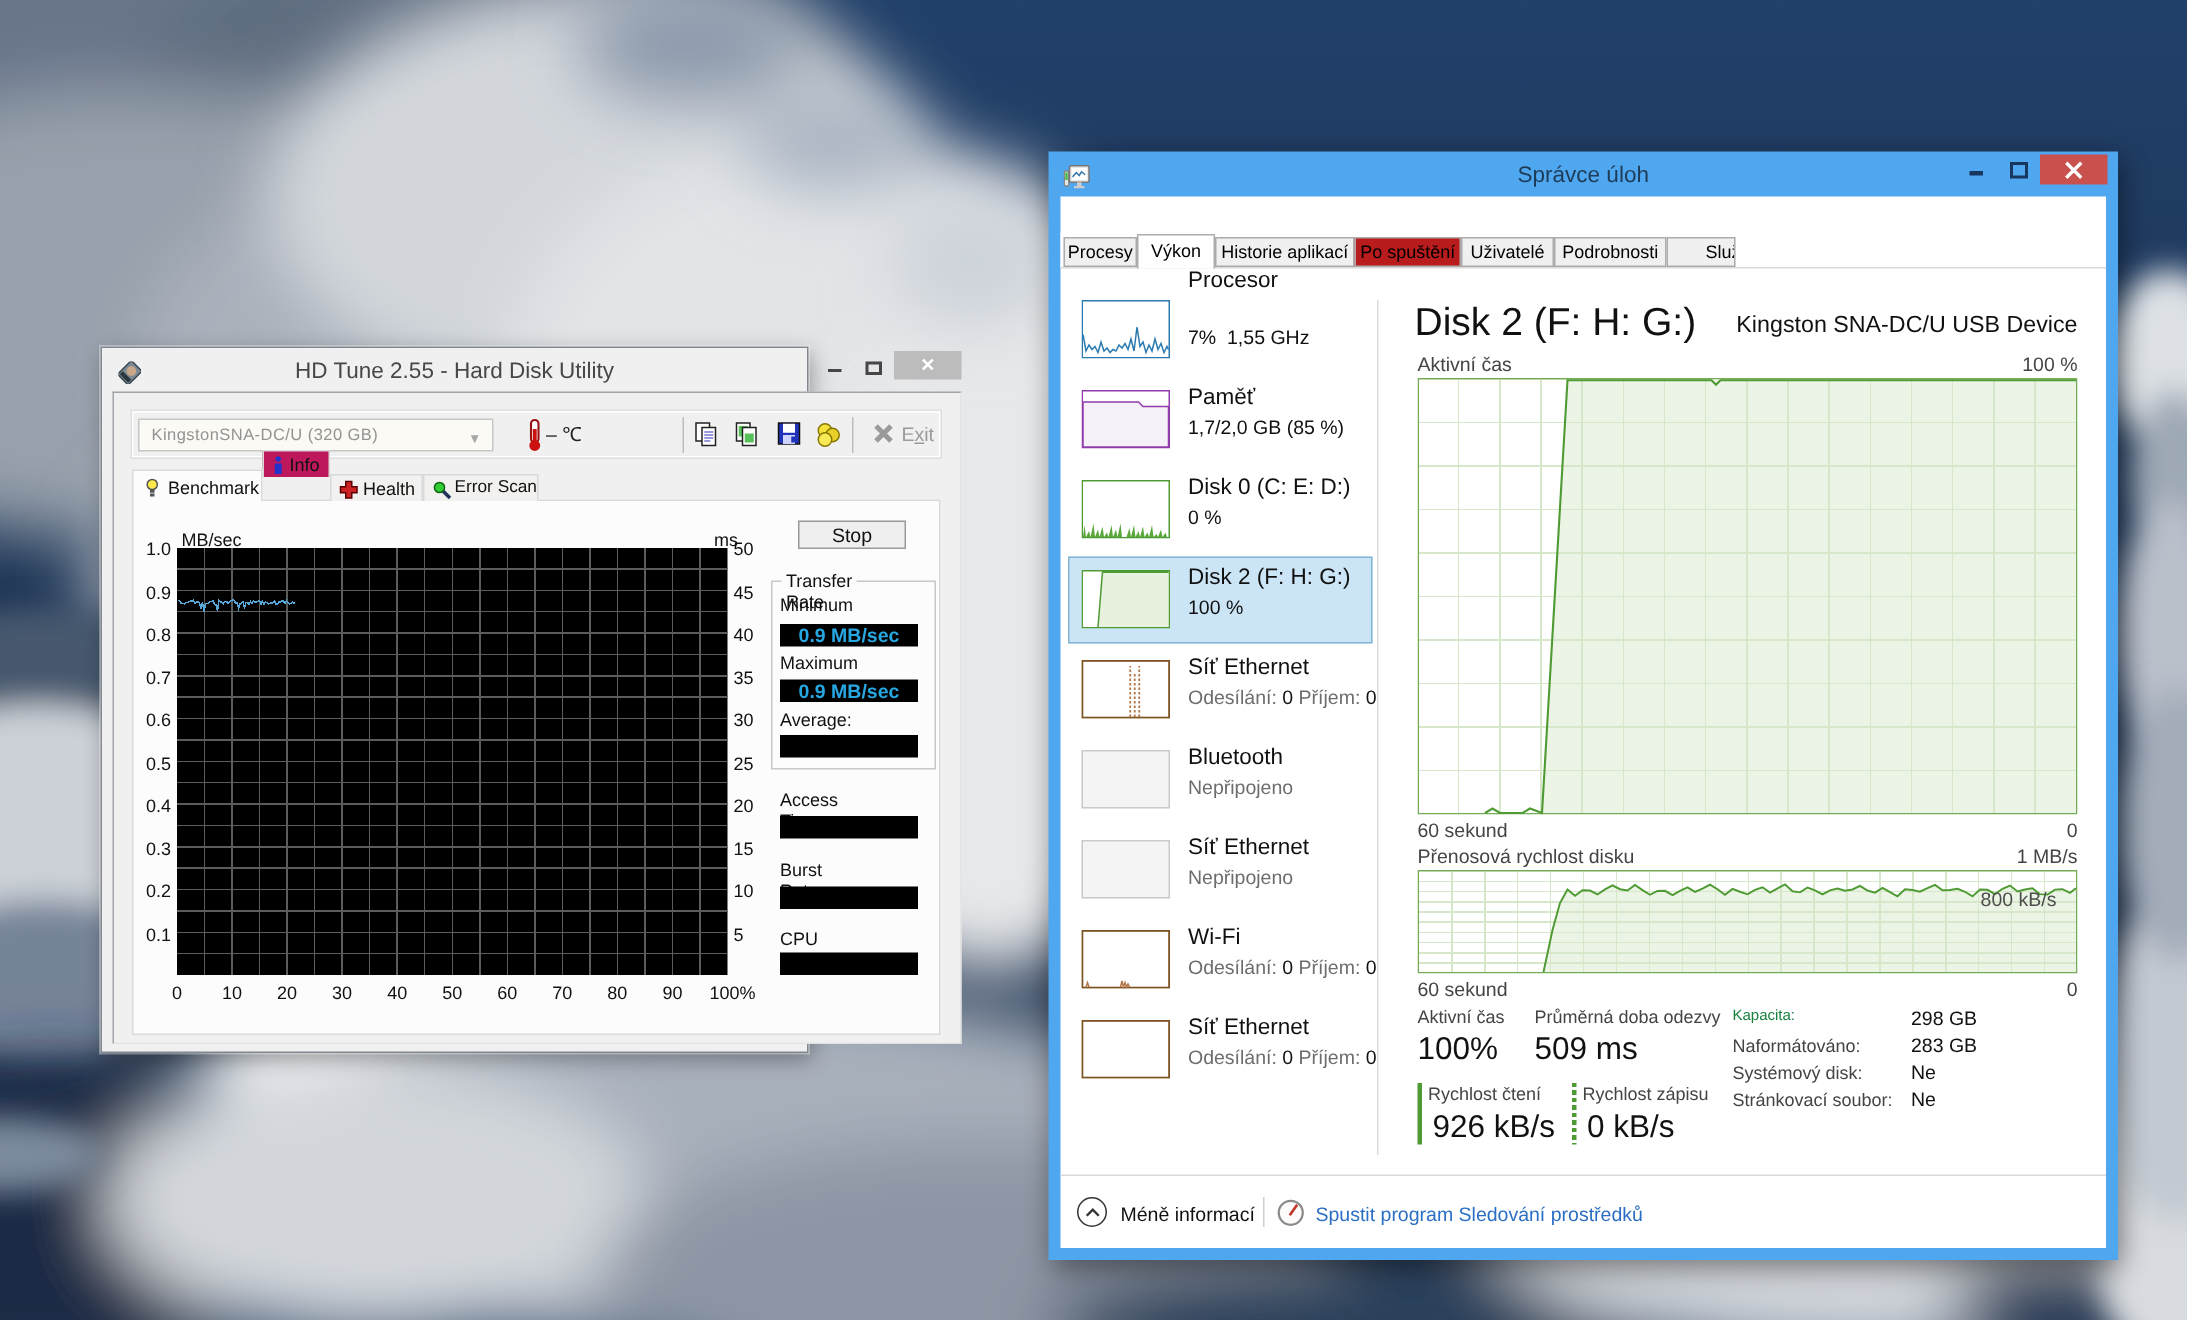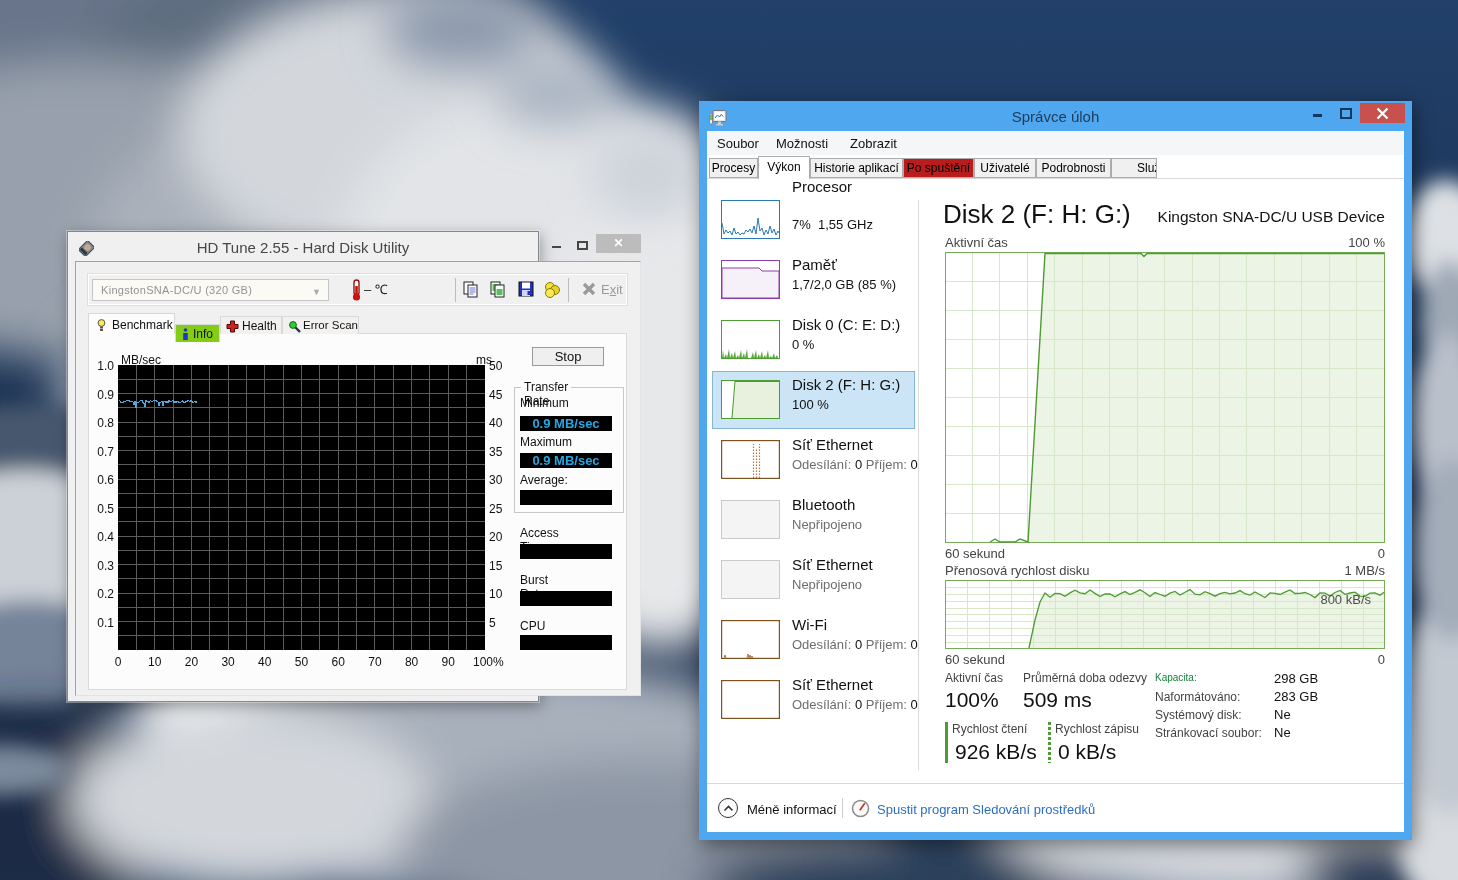--- a/index.html
+++ b/index.html
@@ -154,21 +154,21 @@
 
     <div class="abs" style="left:20px;top:101px;width:539px;height:357px;background:#fcfcfc;border:1px solid #d9d9d9;"></div>
     <div class="abs" style="left:20px;top:81px;width:87px;height:21px;background:#fcfcfc;border:1px solid #d9d9d9;border-bottom:none;z-index:3;">
       <svg class="abs" style="left:7px;top:4px" width="11" height="14" viewBox="0 0 11 14">
         <circle cx="5.5" cy="5" r="3.4" fill="#ffe94a" stroke="#555"></circle>
         <rect x="4" y="8.5" width="3" height="2" fill="#555"></rect>
           <rect x="4" y="11" width="3" height="2" fill="#555"></rect>
       </svg>
       <div class="abs" style="left:23px;top:4px;font-size:12px;color:#111;white-space:nowrap;">Benchmark</div>
     </div>
-    <div class="abs" style="left:107px;top:92px;width:45px;height:18px;background:#84cc16;border:1px solid #d9d9d9;border-bottom:none;">
+    <div class="abs" style="left:107px;top:68px;width:45px;height:18px;background:#be185d;border:1px solid #d9d9d9;border-bottom:none;">
       <svg class="abs" style="left:5px;top:3px" width="9" height="13" viewBox="0 0 9 13">
           <circle cx="4.5" cy="2" r="1.8" fill="#2233cc"></circle>
           <rect x="2.2" y="5" width="4.6" height="7" fill="#2233cc"></rect>
         </svg>
       <div class="abs" style="left:17px;top:2px;font-size:12px;color:#111;">Info</div>
     </div>
     <div class="abs" style="left:152px;top:84px;width:62px;height:18px;background:#f2f1f0;border:1px solid #d9d9d9;border-bottom:none;">
       <svg class="abs" style="left:5px;top:3px" width="13" height="13" viewBox="0 0 13 13">
           <path d="M4.5 1h4v3.5H12v4H8.5V12h-4V8.5H1v-4h3.5z" fill="#cc2222" stroke="#5a0000"></path>
         </svg>
@@ -299,25 +299,20 @@
     <div class="abs" style="left:614px;top:13px;width:9px;height:3px;background:#17375e;"></div>
     <div class="abs" style="left:641px;top:7px;width:12px;height:11px;border:2px solid #17375e;"></div>
     <div class="abs" style="left:661px;top:2px;width:45px;height:20px;background:#c8514d;">
       <svg class="abs" style="left:16px;top:4px" width="13" height="13" viewBox="0 0 13 13">
           <path d="M1.5 1.5 L11.5 11.5 M11.5 1.5 L1.5 11.5" stroke="#fff" stroke-width="2.2"></path>
         </svg>
     </div>
 
     <div class="abs" style="left:8px;top:30px;width:697px;height:701px;background:#fff;">
 
-      <div class="abs" style="left:0;top:0;width:100%;height:24px;background:#f5f6f7;font-size:13px;color:#111;">
-        <span class="abs" style="left:10px;top:5px;">Soubor</span>
-        <span class="abs" style="left:69px;top:5px;">Možnosti</span>
-        <span class="abs" style="left:143px;top:5px;">Zobrazit</span>
-      </div>
 
       <div class="abs" style="left:0;top:24px;width:100%;height:23px;background:#fff;">
         <div class="abs" style="left:0;top:23px;width:100%;height:1px;background:#d9d9d9;"></div>
         <div class="abs" style="left:2px;top:3px;width:49px;height:20px;background:#f0f0f0;border:1px solid #acacac;font-size:12px;text-align:center;line-height:19px;white-space:nowrap;overflow:hidden;">Procesy</div>
         <div class="abs" style="left:51px;top:1px;width:52px;height:23px;background:#fff;border:1px solid #acacac;border-bottom:none;font-size:12px;text-align:center;line-height:21px;z-index:2;">Výkon</div>
         <div class="abs" style="left:103px;top:3px;width:93px;height:20px;background:#f0f0f0;border:1px solid #acacac;font-size:12px;text-align:center;line-height:19px;white-space:nowrap;overflow:hidden;">Historie aplikací</div>
         <div class="abs" style="left:196px;top:3px;width:71px;height:20px;background:#b91c1c;border:1px solid #acacac;font-size:12px;text-align:center;line-height:19px;white-space:nowrap;overflow:hidden;">Po spuštění</div>
         <div class="abs" style="left:267px;top:3px;width:62px;height:20px;background:#f0f0f0;border:1px solid #acacac;font-size:12px;text-align:center;line-height:19px;white-space:nowrap;overflow:hidden;">Uživatelé</div>
         <div class="abs" style="left:329px;top:3px;width:75px;height:20px;background:#f0f0f0;border:1px solid #acacac;font-size:12px;text-align:center;line-height:19px;white-space:nowrap;overflow:hidden;">Podrobnosti</div>
         <div class="abs" style="left:404px;top:3px;width:46px;height:20px;background:#f0f0f0;border:1px solid #acacac;font-size:12px;text-align:right;line-height:19px;white-space:nowrap;overflow:hidden;padding-left:25px;">Služby</div>

